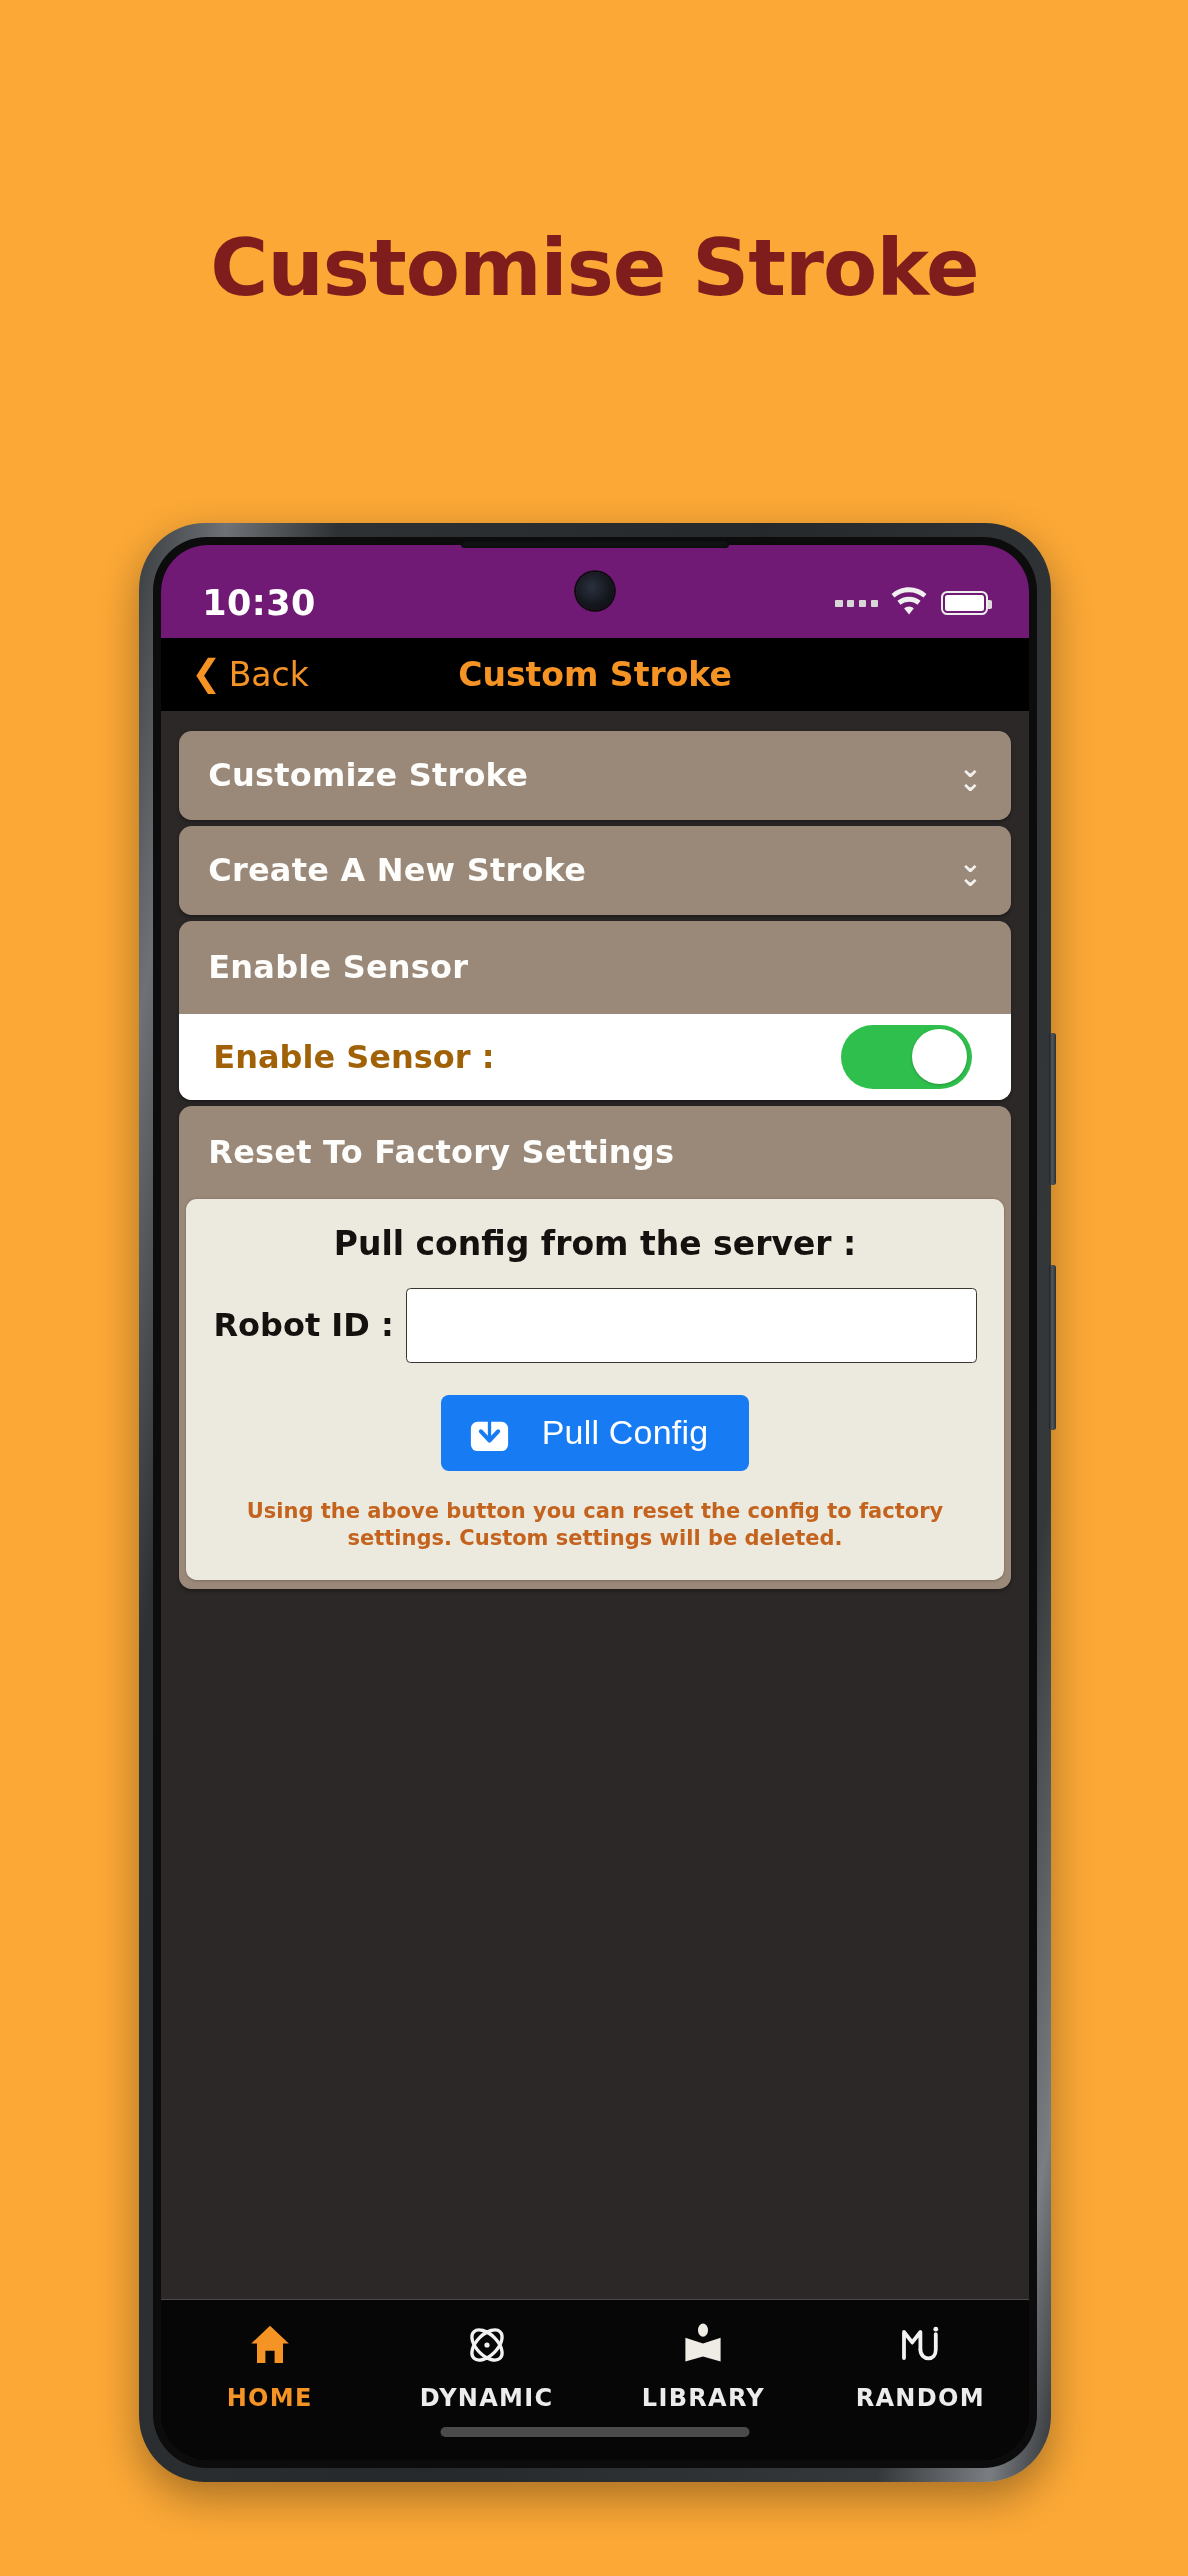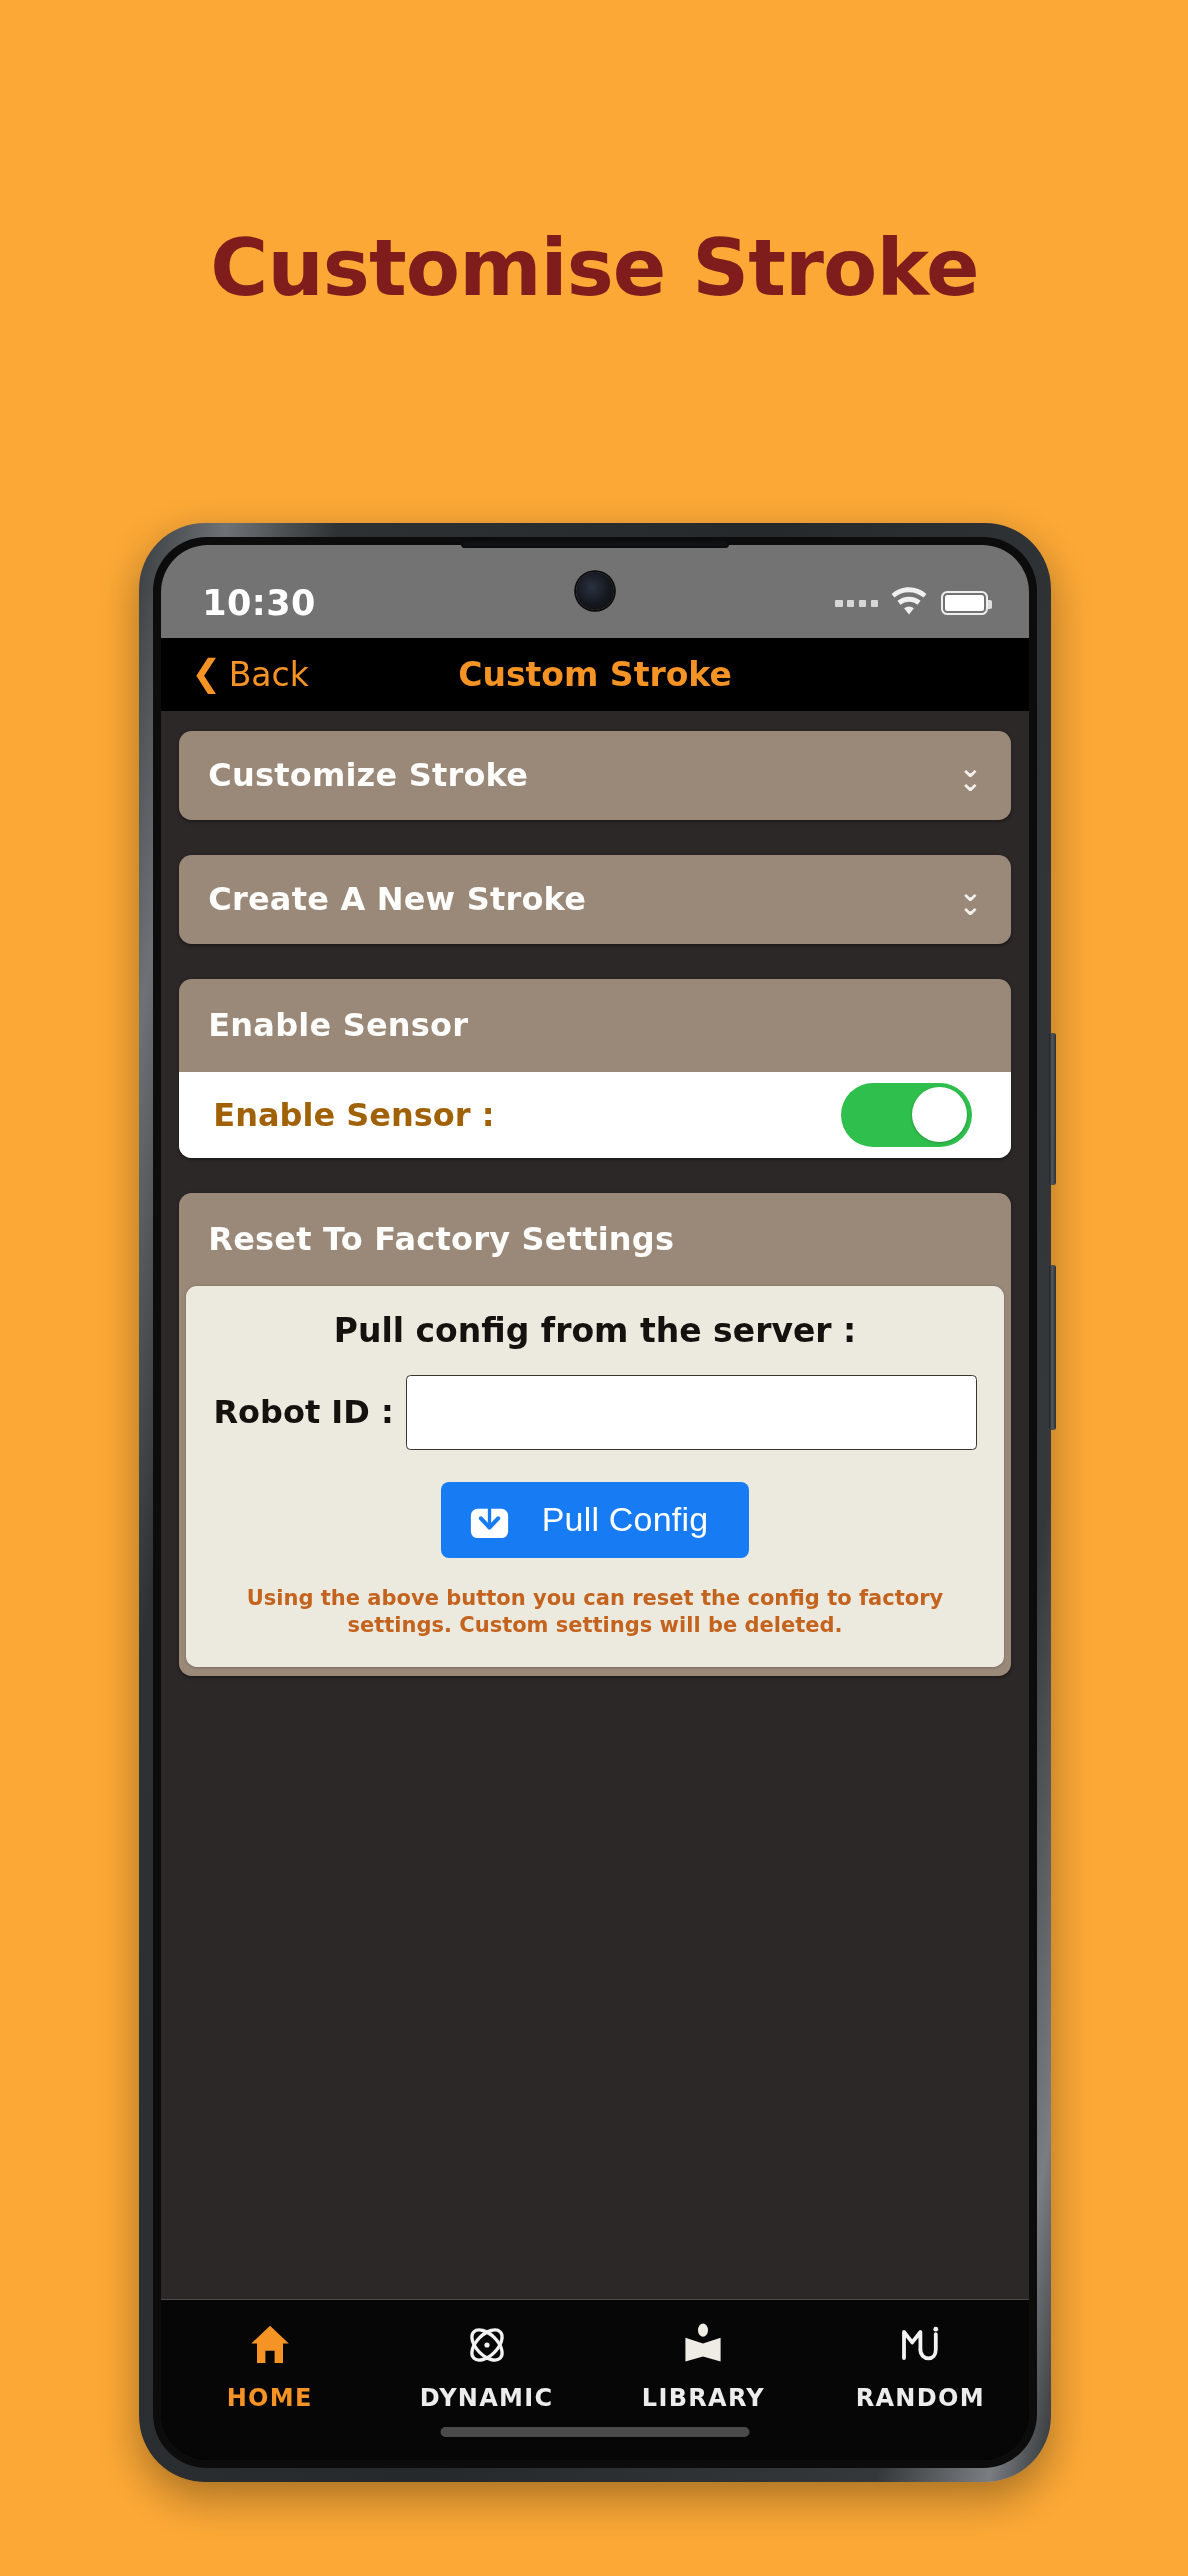--- a/index.html
+++ b/index.html
@@ -85,21 +85,21 @@
     border-radius: 2.7px;
     background: linear-gradient(90deg, #1d1f21, #55595d 45%, #2b2e31);
   }
   .btn-power  { top: 510px; height: 152px; }
   .btn-vol    { top: 742px; height: 165px; }
 
   
   .statusbar {
     height: 93px;
     flex: 0 0 93px;
-    background: #737373;
+    background: #701a75;
     display: flex;
     align-items: center;
     justify-content: space-between;
     padding: 23px 41px 0 41px;
     position: relative;
     color: #fff;
   }
   .status-time {
     font-size: 35px;
     font-weight: 600;
@@ -185,21 +185,21 @@
   .content {
     flex: 1 1 auto;
     background: #2b2827;
     padding: 19.7px 18px 0 18px;
     overflow: hidden;
   }
 
   .accordion {
     background: #9a8878;
     border-radius: 12.5px;
-    margin-bottom: 35px;
+    margin-bottom: 6px;
     overflow: hidden;
     box-shadow: 0 1.8px 3.6px rgba(0,0,0,.35);
   }
   .acc-head {
     height: 89px;
     display: flex;
     align-items: center;
     justify-content: space-between;
     padding: 0 29px;
     color: #fdfdfb;

